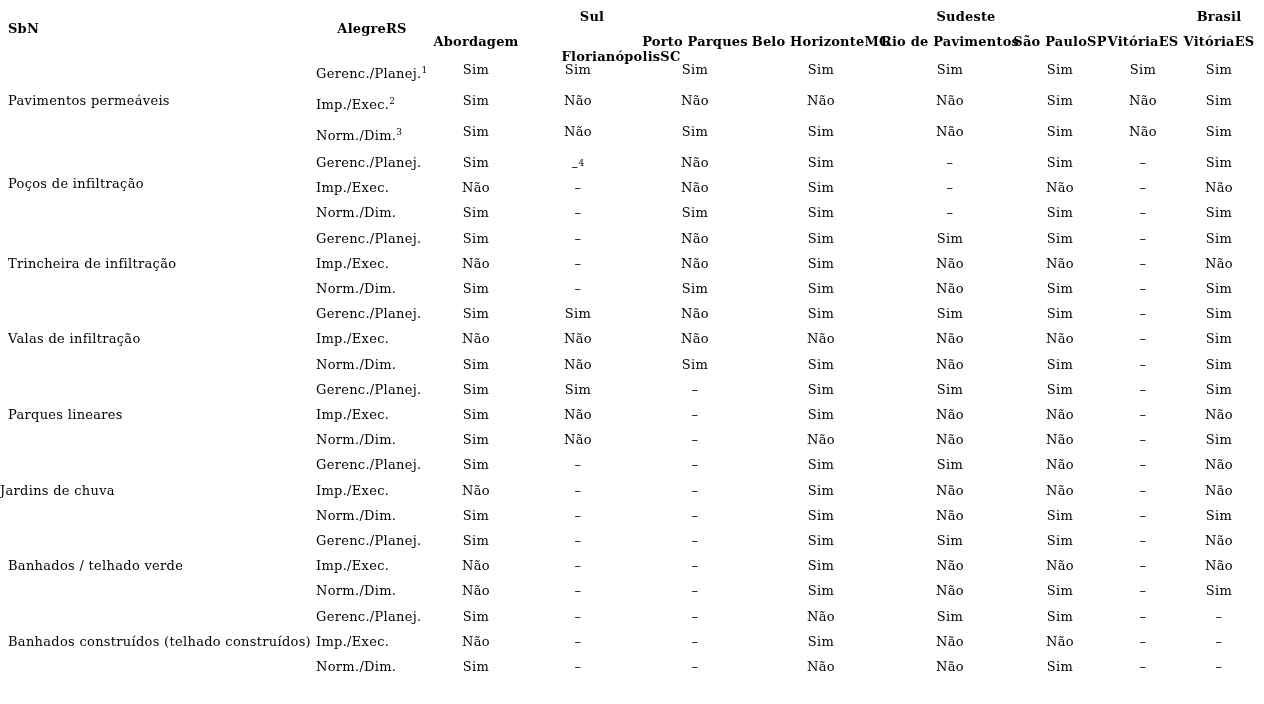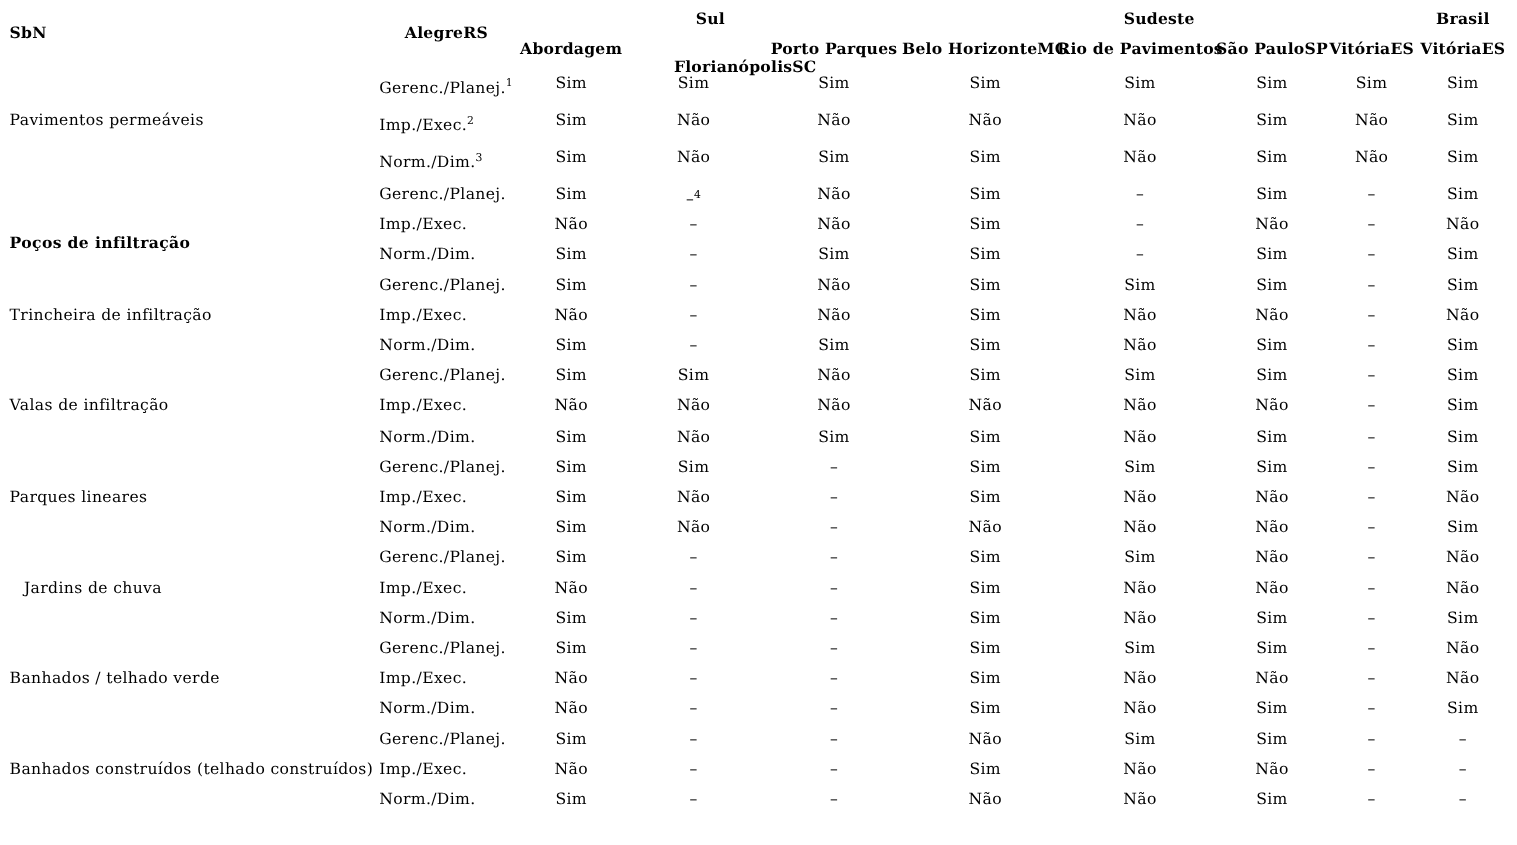--- a/index.html
+++ b/index.html
@@ -56,21 +56,21 @@
       <span class="abs ctr" style="left: 1219px; top: 92px;">Sim</span>
       <span class="abs" style="left: 316px; top: 123px;">Norm./Dim.<sup>3</sup></span>
       <span class="abs ctr" style="left: 476px; top: 123px;">Sim</span>
       <span class="abs ctr" style="left: 578px; top: 123px;">Não</span>
       <span class="abs ctr" style="left: 695px; top: 123px;">Sim</span>
       <span class="abs ctr" style="left: 821px; top: 123px;">Sim</span>
       <span class="abs ctr" style="left: 950px; top: 123px;">Não</span>
       <span class="abs ctr" style="left: 1060px; top: 123px;">Sim</span>
       <span class="abs ctr" style="left: 1143px; top: 123px;">Não</span>
       <span class="abs ctr" style="left: 1219px; top: 123px;">Sim</span>
-      <span class="abs" style="left: 8px; top: 195px; font-weight: bold;">Poços de infiltração</span>
+      <span class="abs" style="left: 8px; top: 175px;">Poços de infiltração</span>
       <span class="abs" style="left: 316px; top: 154px;">Gerenc./Planej.</span>
       <span class="abs ctr" style="left: 476px; top: 154px;">Sim</span>
       <span class="abs ctr" style="left: 578px; top: 154px;">–<sup>4</sup></span>
       <span class="abs ctr" style="left: 695px; top: 154px;">Não</span>
       <span class="abs ctr" style="left: 821px; top: 154px;">Sim</span>
       <span class="abs ctr" style="left: 950px; top: 154px;">–</span>
       <span class="abs ctr" style="left: 1060px; top: 154px;">Sim</span>
       <span class="abs ctr" style="left: 1143px; top: 154px;">–</span>
       <span class="abs ctr" style="left: 1219px; top: 154px;">Sim</span>
       <span class="abs" style="left: 316px; top: 179.2px;">Imp./Exec.</span>
@@ -168,21 +168,21 @@
       <span class="abs ctr" style="left: 1219px; top: 406px;">Não</span>
       <span class="abs" style="left: 316px; top: 431.2px;">Norm./Dim.</span>
       <span class="abs ctr" style="left: 476px; top: 431.2px;">Sim</span>
       <span class="abs ctr" style="left: 578px; top: 431.2px;">Não</span>
       <span class="abs ctr" style="left: 695px; top: 431.2px;">–</span>
       <span class="abs ctr" style="left: 821px; top: 431.2px;">Não</span>
       <span class="abs ctr" style="left: 950px; top: 431.2px;">Não</span>
       <span class="abs ctr" style="left: 1060px; top: 431.2px;">Não</span>
       <span class="abs ctr" style="left: 1143px; top: 431.2px;">–</span>
       <span class="abs ctr" style="left: 1219px; top: 431.2px;">Sim</span>
-      <span class="abs" style="left: 20px; top: 481.6px;">Jardins de chuva</span>
+      <span class="abs" style="left: 0; top: 481.6px;">Jardins de chuva</span>
       <span class="abs" style="left: 316px; top: 456.4px;">Gerenc./Planej.</span>
       <span class="abs ctr" style="left: 476px; top: 456.4px;">Sim</span>
       <span class="abs ctr" style="left: 578px; top: 456.4px;">–</span>
       <span class="abs ctr" style="left: 695px; top: 456.4px;">–</span>
       <span class="abs ctr" style="left: 821px; top: 456.4px;">Sim</span>
       <span class="abs ctr" style="left: 950px; top: 456.4px;">Sim</span>
       <span class="abs ctr" style="left: 1060px; top: 456.4px;">Não</span>
       <span class="abs ctr" style="left: 1143px; top: 456.4px;">–</span>
       <span class="abs ctr" style="left: 1219px; top: 456.4px;">Não</span>
       <span class="abs" style="left: 316px; top: 481.6px;">Imp./Exec.</span>

